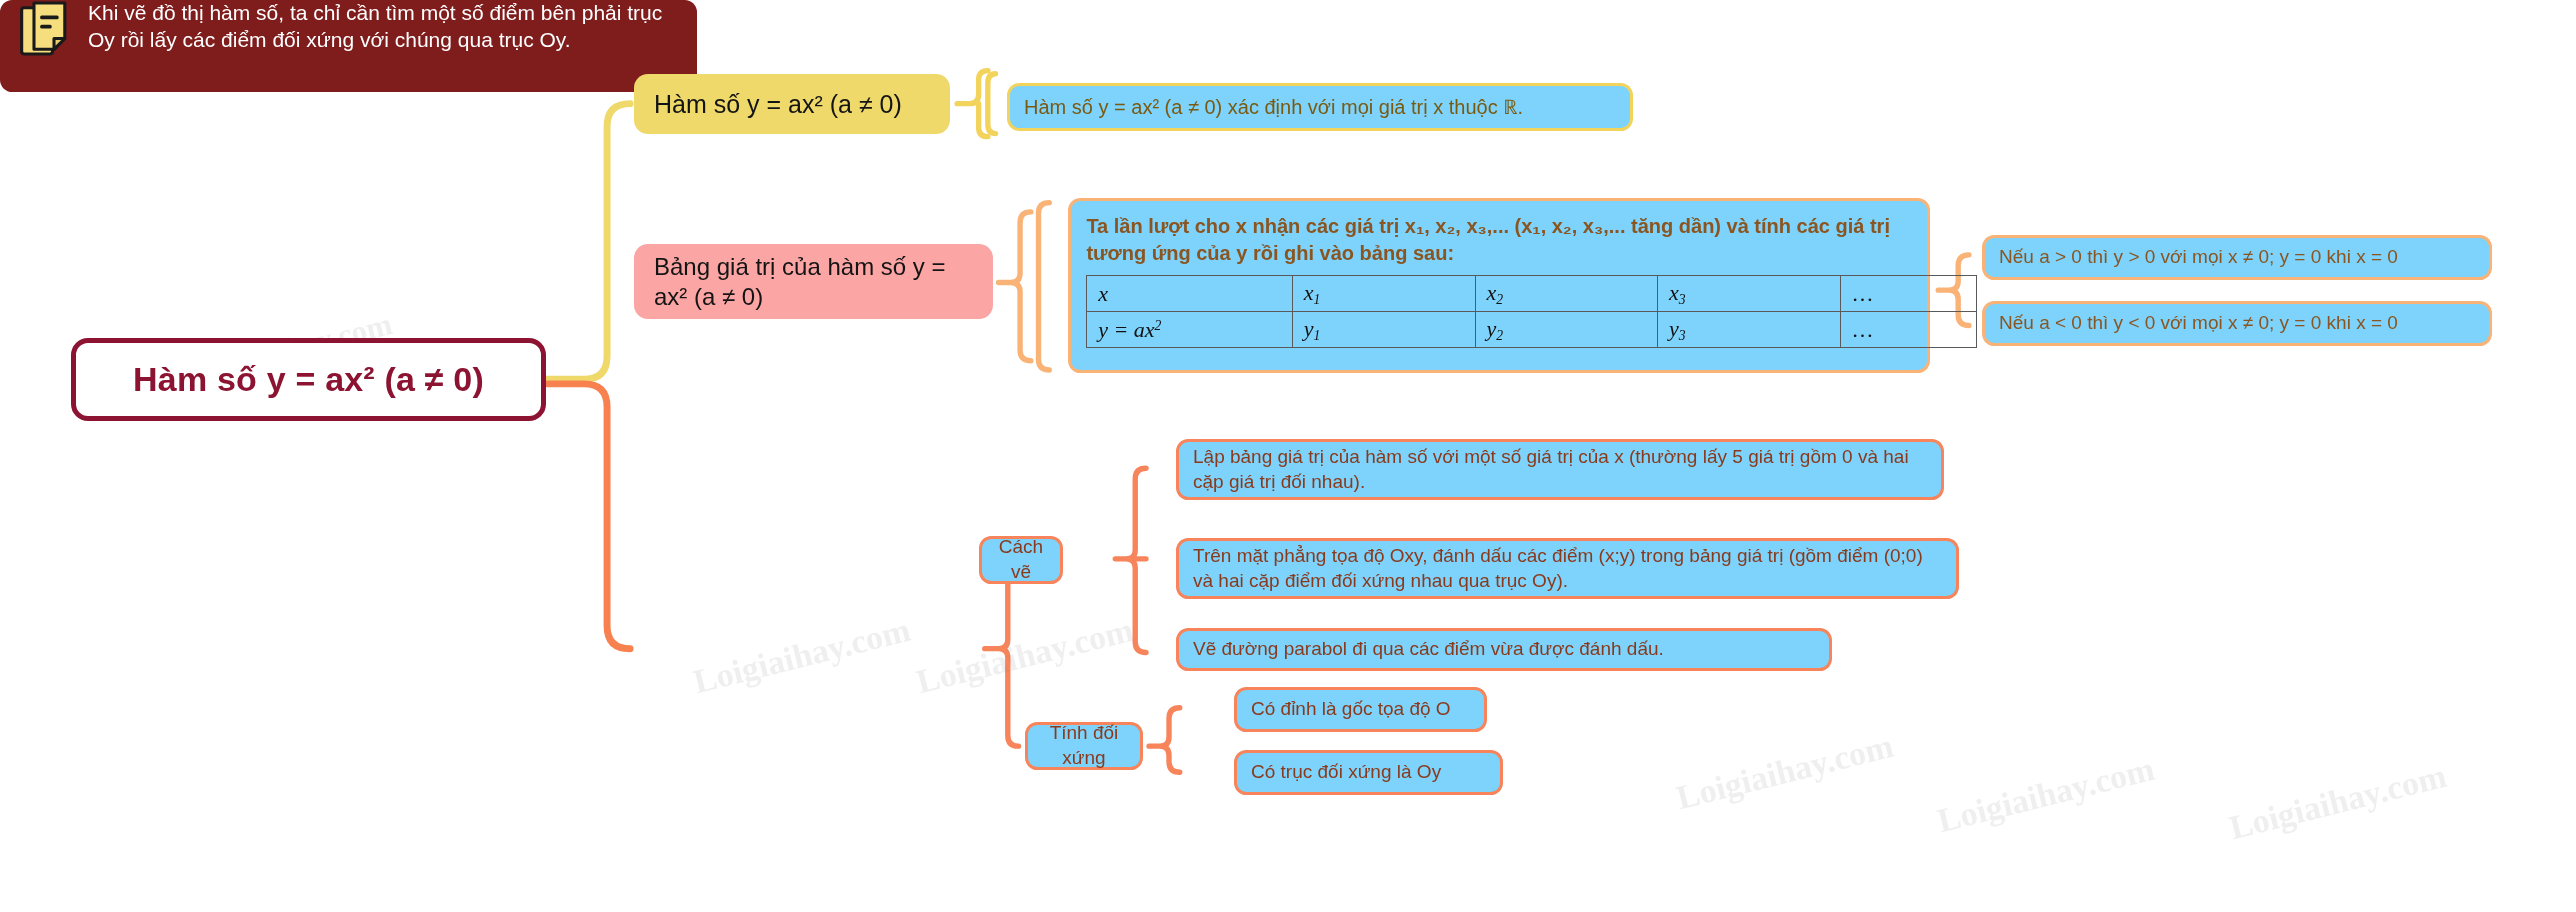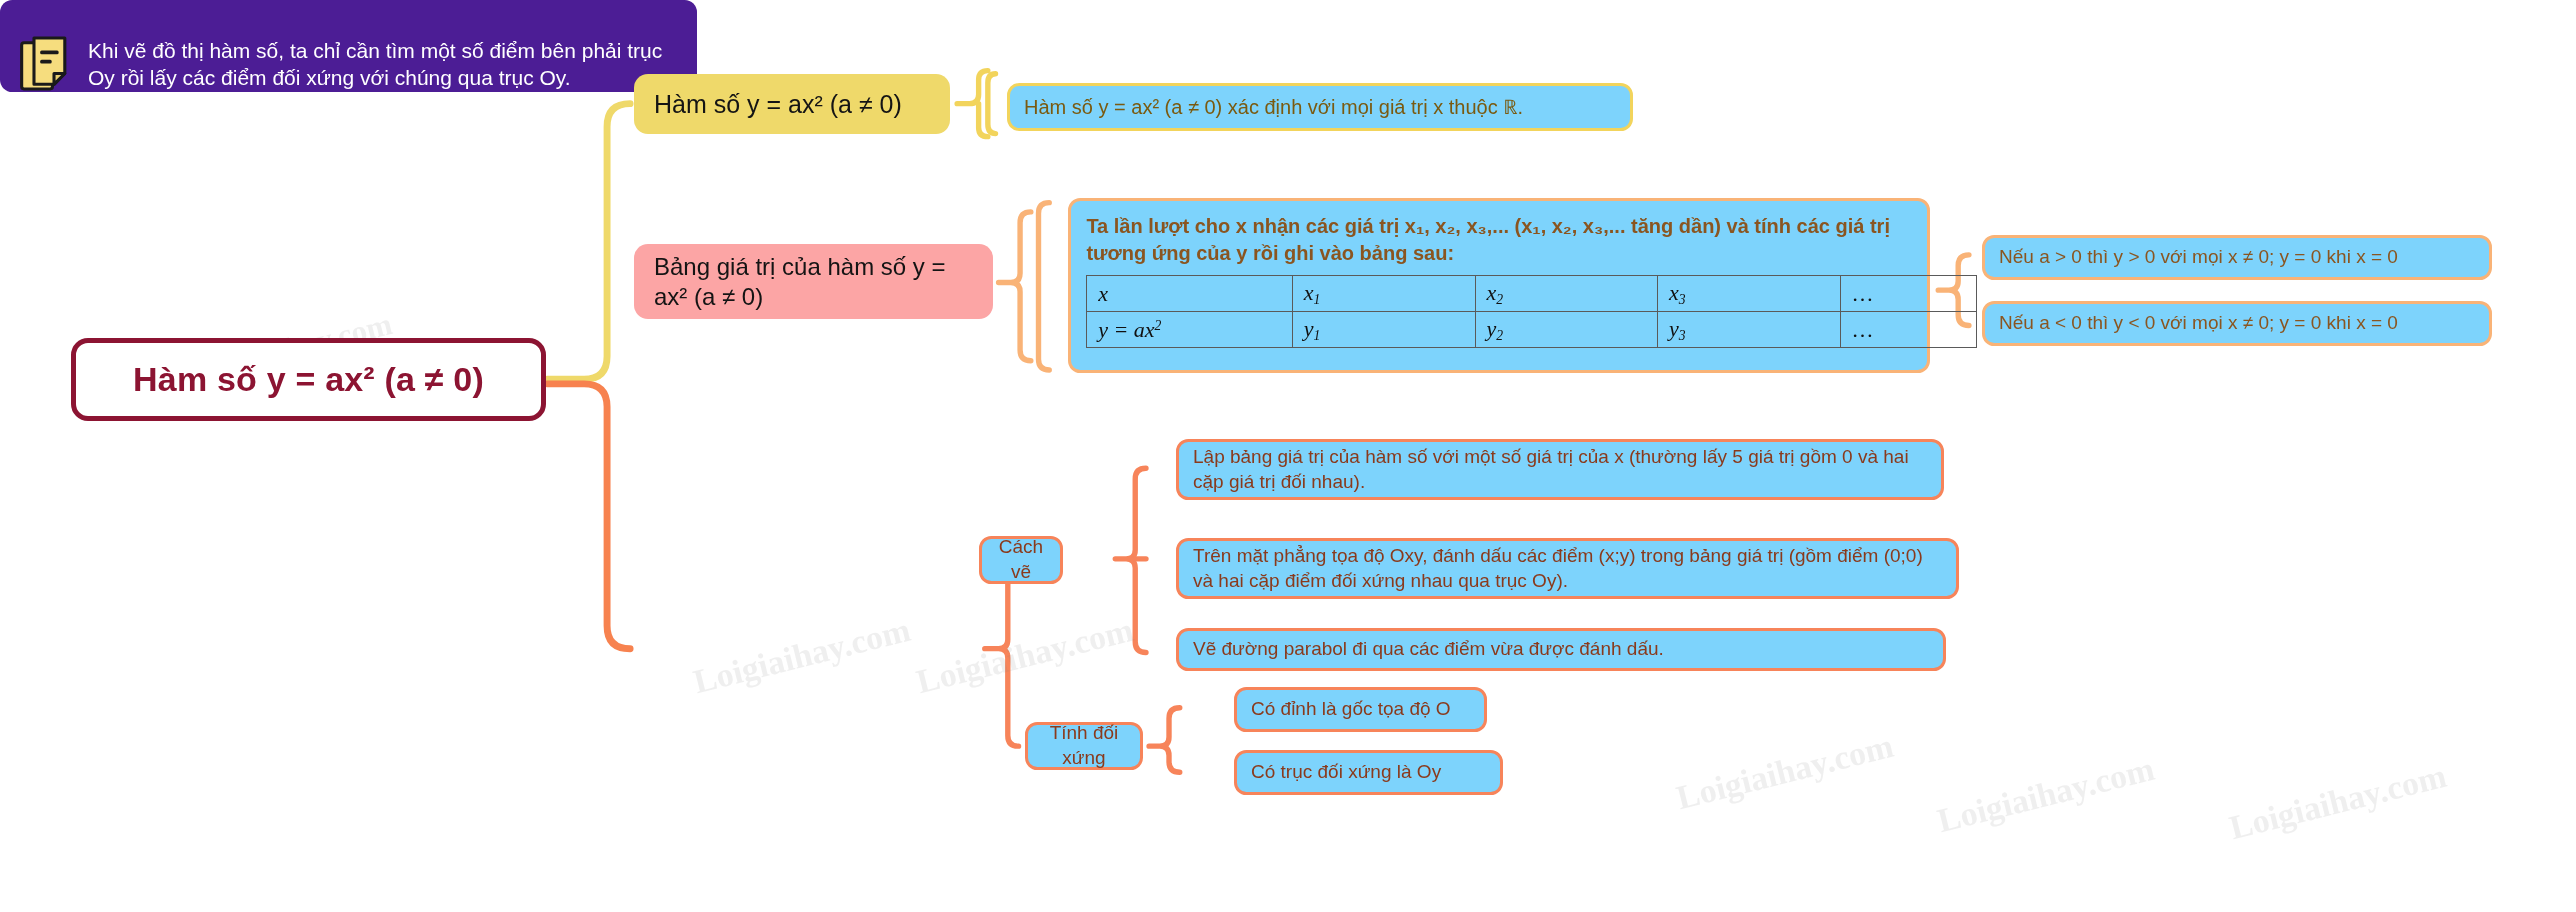--- a/index.html
+++ b/index.html
@@ -65,37 +65,37 @@
 
   #b-agt0{left:1982px;top:235px;width:510px;height:45px;}
   #b-agt0 .txt{font-size:19px;}
   #b-alt0{left:1982px;top:301px;width:510px;height:45px;}
   #b-alt0 .txt{font-size:19px;}
 
   #b-step1{left:1176px;top:439px;width:768px;height:61px;}
   #b-step1 .txt{font-size:19px;}
   #b-step2{left:1176px;top:538px;width:783px;height:61px;}
   #b-step2 .txt{font-size:19px;}
-  #b-step3{left:1176px;top:628px;width:770px;height:43px;}
+  #b-step3{left:1176px;top:628px;width:656px;height:43px;}
   #b-step3 .txt{font-size:19px;}
 
   #b-cachve{left:979px;top:536px;width:84px;height:48px;justify-content:flex-end;}
   #b-cachve .txt{font-size:19px;text-align:center;}
   #b-doixung{left:1025px;top:722px;width:118px;height:48px;justify-content:center;}
   #b-doixung .txt{font-size:19px;text-align:center;}
 
   #b-sym1{left:1234px;top:687px;width:253px;height:45px;}
   #b-sym1 .txt{font-size:19px;}
   #b-sym2{left:1234px;top:750px;width:269px;height:45px;}
   #b-sym2 .txt{font-size:19px;}
 
   
   #note-green{
     left:1578px;top:707px;width:657px;height:92px;
-    background:#4c1d95;border-radius:12.3px;display:flex;align-items:flex-end;padding:0 20px;gap:20px;
+    background:#7f1d1d;border-radius:12.3px;display:flex;align-items:flex-start;padding:0 20px;gap:20px;
   }
   #note-green .note-txt{
     color:#ffffff;font-size:21px;line-height:1.28;flex:1;
   }
   .note-icon{width:48px;height:57px;flex:0 0 48px;position:relative;}
 
   
   .wm{
     position:absolute;color:rgba(120,120,120,.12);font-weight:700;
     font-family:"Liberation Serif",serif;transform:rotate(-14deg);

